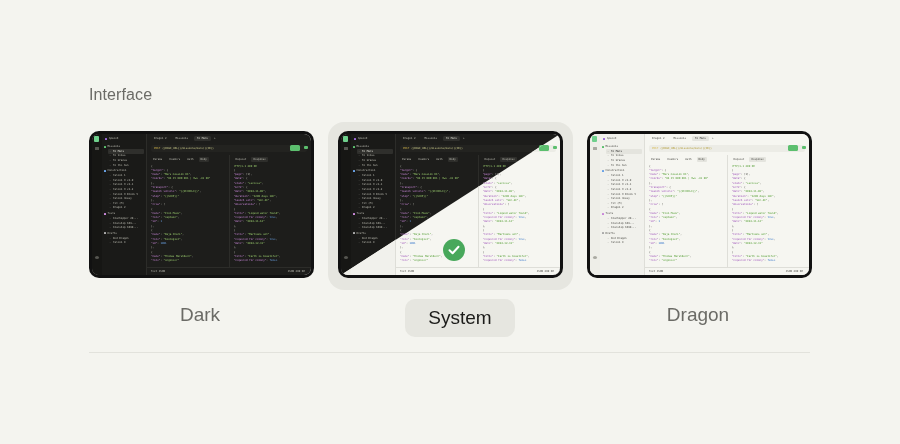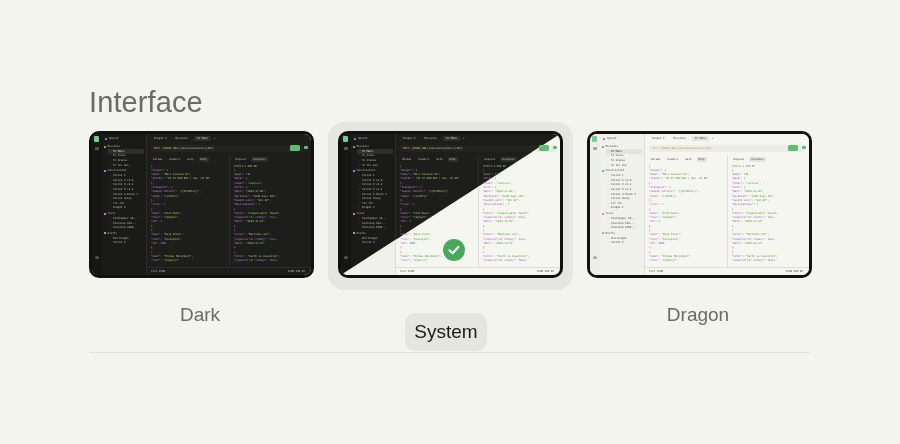--- a/index.html
+++ b/index.html
@@ -1,21 +1,21 @@
 <!DOCTYPE html>
 <html><head>
 <meta charset="utf-8">
 <style>
   * { box-sizing: border-box; margin: 0; padding: 0; }
   html, body { width: 900px; height: 444px; background: #f4f4ef; overflow: hidden; }
   body { font-family: "Liberation Sans", "DejaVu Sans", sans-serif; position: relative; }
 
   .section-title {
     position: absolute; left: 89px; top: 86px;
-    font-size: 29px; color: #6b6b66; font-weight: 400; letter-spacing: 0.1px;
+    font-size: 16px; color: #6b6b66; font-weight: 400; letter-spacing: 0.1px;
   }
   .thumb {
     position: absolute; width: 225px; height: 147px;
     border-radius: 10px; border: 3px solid #111; overflow: hidden;
   }
   .label {
     position: absolute; font-size: 19px; color: #6b6b66; text-align: center;
   }
   .label.selected {
     color: #1c1c1a; background: #e6e6e0; border-radius: 10px;
@@ -629,21 +629,21 @@
           </div>
         </div>
       </div>
   </div>
   <div class="check">
     <svg width="12" height="10" viewBox="0 0 12 10">
         <path d="M1.5 5.2 L4.6 8.2 L10.5 1.8" stroke="#fff" stroke-width="2" fill="none" stroke-linecap="round" stroke-linejoin="round"></path>
       </svg>
   </div>
 </div>
-<div class="label selected" style="left:405px; top:299px; width:82px; height:38px; line-height:38px;margin-top:14px;">System</div>
+<div class="label selected" style="left:405px; top:299px; width:110px; height:38px; line-height:38px;">System</div>
 
 <div class="thumb" style="left:587px; top:131px;">
   <div class="app light">
       <div class="rail">
         <div class="logo"></div>
         <div class="rail-ic" style="top:13px"></div>
         <div class="rail-ic" style="top:122px;border-radius:50%"></div>
       </div>
       <div class="side">
         <div class="top">

